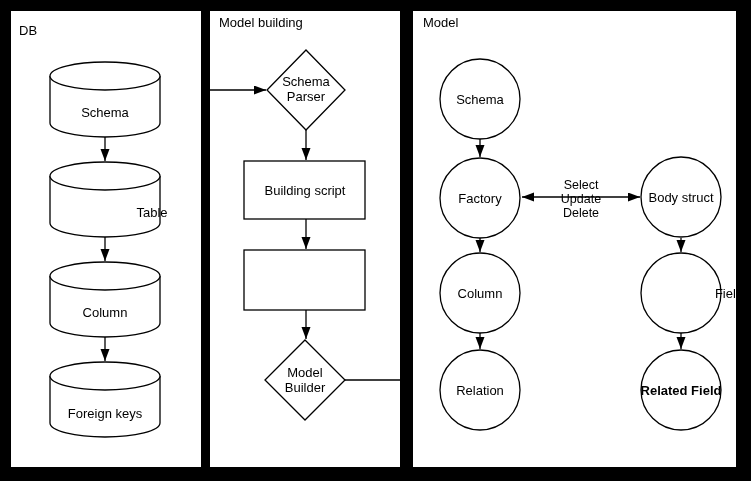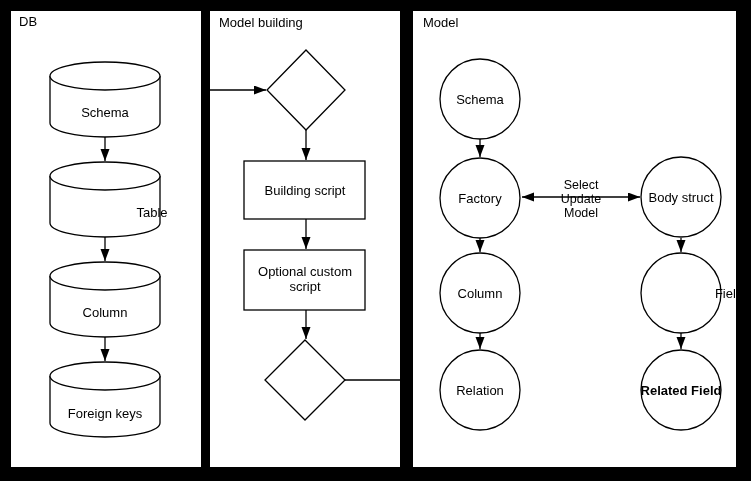--- a/index.html
+++ b/index.html
@@ -96,37 +96,38 @@
     <g stroke="#000000" stroke-width="1.3">
       <line x1="480" y1="139" x2="480" y2="157" marker-end="url(#ah)"></line>
       <line x1="480" y1="238" x2="480" y2="252" marker-end="url(#ah)"></line>
       <line x1="480" y1="333" x2="480" y2="349" marker-end="url(#ah)"></line>
       <line x1="681" y1="238" x2="681" y2="252" marker-end="url(#ah)"></line>
       <line x1="681" y1="333" x2="681" y2="349" marker-end="url(#ah)"></line>
       <line x1="522" y1="197" x2="640" y2="197" marker-start="url(#ah)" marker-end="url(#ah)"></line>
     </g>
   </svg>
 
-  <div class="title" style="left:19px; top:15px;text-align:right;">DB</div>
+  <div class="title" style="left:19px; top:24px;text-align:right;">DB</div>
   <div class="title" style="left:219px; top:16px;">Model building</div>
   <div class="title" style="left:423px; top:16px;">Model</div>
 
   <div class="lbl" style="left:105px; top:112px;">Schema</div>
   <div class="lbl" style="left:120px; top:212px;margin-left:32px;">Table</div>
   <div class="lbl" style="left:105px; top:312px;">Column</div>
   <div class="lbl" style="left:105px; top:413px;text-align:center;">Foreign keys</div>
 
+  <div class="lbl wrap" style="left:306px; top:89px;  width:70px;">Schema Parser</div>
   <div class="lbl" style="left:305px; top:190px;">Building script</div>
-  <div class="lbl wrap" style="left:305px; top:279px; width:120px;">Optional custom script</div>
+  <div class="lbl wrap" style="left:305px; top:380px; width:70px;">Model Builder</div>
 
   <div class="lbl" style="left:480px; top:99px;">Schema</div>
   <div class="lbl" style="left:480px; top:198px;">Factory</div>
   <div class="lbl" style="left:480px; top:293px;">Column</div>
   <div class="lbl" style="left:480px; top:390px;text-align:right;">Relation</div>
   <div class="lbl" style="left:681px; top:197px;">Body struct</div>
   <div class="lbl" style="left:681px; top:293px;margin-left:48px;">Field</div>
   <div class="lbl" style="left:681px; top:390px;font-weight:bold;">Related Field</div>
 
   <div class="lbl pre" style="left:581px; top:199px;">Select
 Update
-Model</div>
+Delete</div>
 
 </div>
 
 </body></html>

